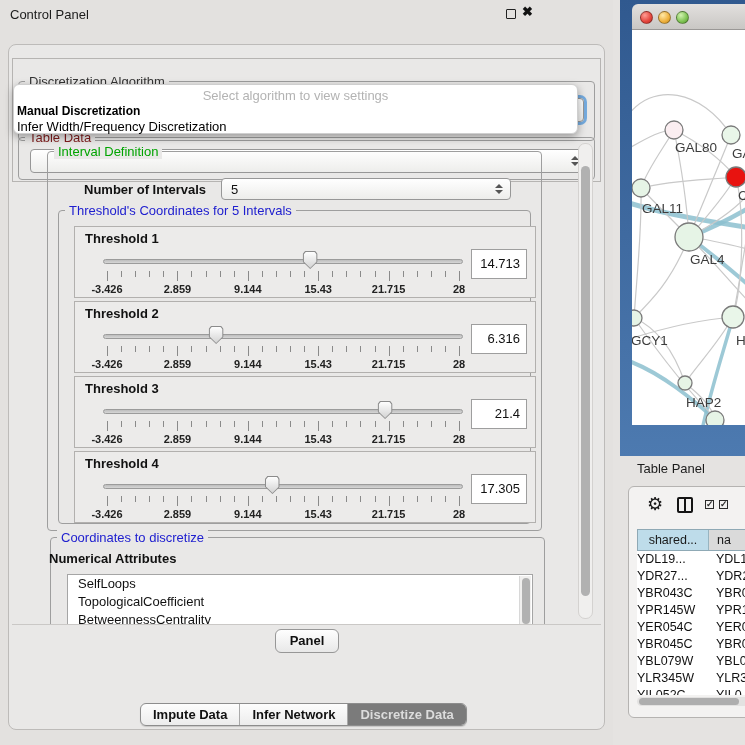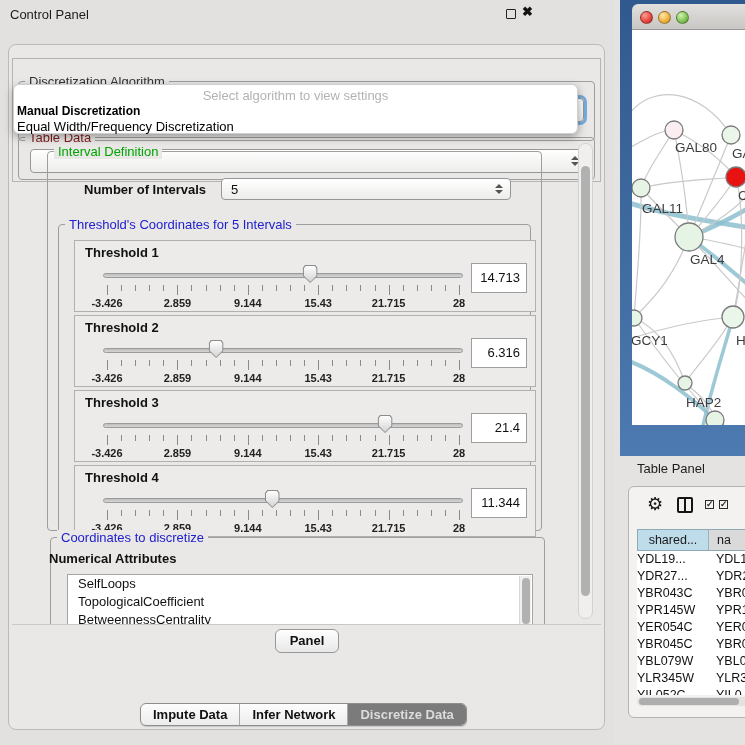--- a/index.html
+++ b/index.html
@@ -155,38 +155,38 @@
             <b></b>
             <u></u>
           </span>
       </div>
     </div>
   </div>
 
   <div id="algo-popup">
     <div class="ph">Select algorithm to view settings</div>
     <div class="op1">Manual Discretization</div>
-    <div class="op2">Equal Width/Frequency Discretization</div>
+    <div class="op2">Infer Width/Frequency Discretization</div>
   </div>
 
   <div id="scrollwrap" class="abs" style="left:12px">
 
     <div class="group" style="left:35px;top:12px;width:495px;height:380px">
       <div class="gtitle green-title">Interval Definition</div>
 
       <div class="abs" style="left:36px;top:30px;font-size:13px;font-weight:bold;color:#111">Number of Intervals</div>
       <div class="combo" style="left:173px;top:26px;width:290px;height:22px">
         <span>5</span>
         <span class="spinner">
             <b></b>
             <u></u>
           </span>
       </div>
 
-      <div class="group" style="left:10px;top:72px;width:473px;height:314px">
+      <div class="group" style="left:10px;top:58px;width:473px;height:314px">
         <div class="gtitle blue-title">Threshold's Coordinates for 5 Intervals</div>
 
         <div class="trow" style="top:15px">
           <div class="lbl">Threshold 1</div>
           <div class="track"></div>
           <div class="ticks">
               <div class="tick" style="left: 4px; height: 10px;"></div>
               <div class="tick" style="left: 18.08px; height: 6px;"></div>
               <div class="tick" style="left: 32.16px; height: 6px;"></div>
               <div class="tick" style="left: 46.24px; height: 6px;"></div>
@@ -356,21 +356,21 @@
               <span class="tl" style="left: 74.4px;">2.859</span>
               <span class="tl" style="left: 144.8px;">9.144</span>
               <span class="tl" style="left: 215.2px;">15.43</span>
               <span class="tl" style="left: 285.6px;">21.715</span>
               <span class="tl" style="left: 356px;">28</span>
             </div>
           <div class="thumb" style="left: 197.438px;">
               <span class="o"></span>
               <span class="i"></span>
             </div>
-          <div class="valbox">11.344</div>
+          <div class="valbox">17.305</div>
         </div>
       </div>
     </div>
 
     <div class="group" style="left:38px;top:398px;width:495px;height:100px">
       <div class="gtitle blue-title">Coordinates to discretize</div>
       <div class="abs" style="left:-2px;top:13px;font-size:13px;font-weight:bold;color:#111">Numerical Attributes</div>
       <div id="attr-list">
         <div class="li">SelfLoops</div>
         <div class="li">TopologicalCoefficient</div>

